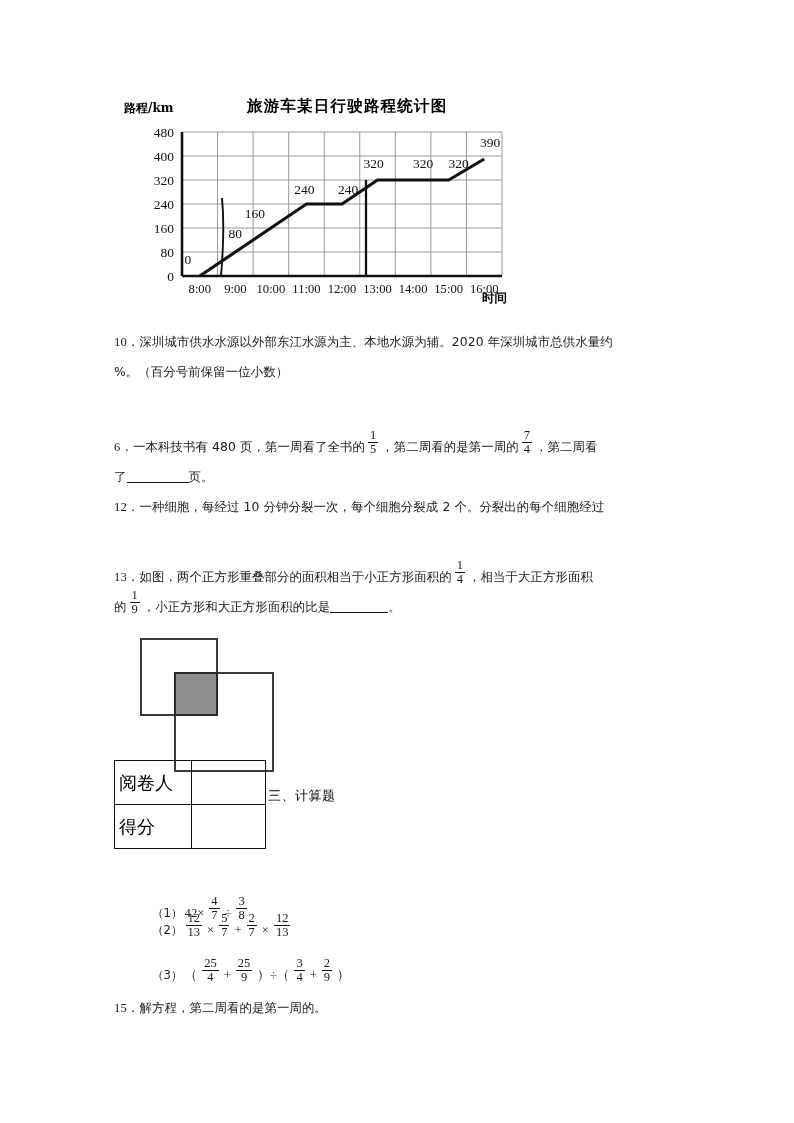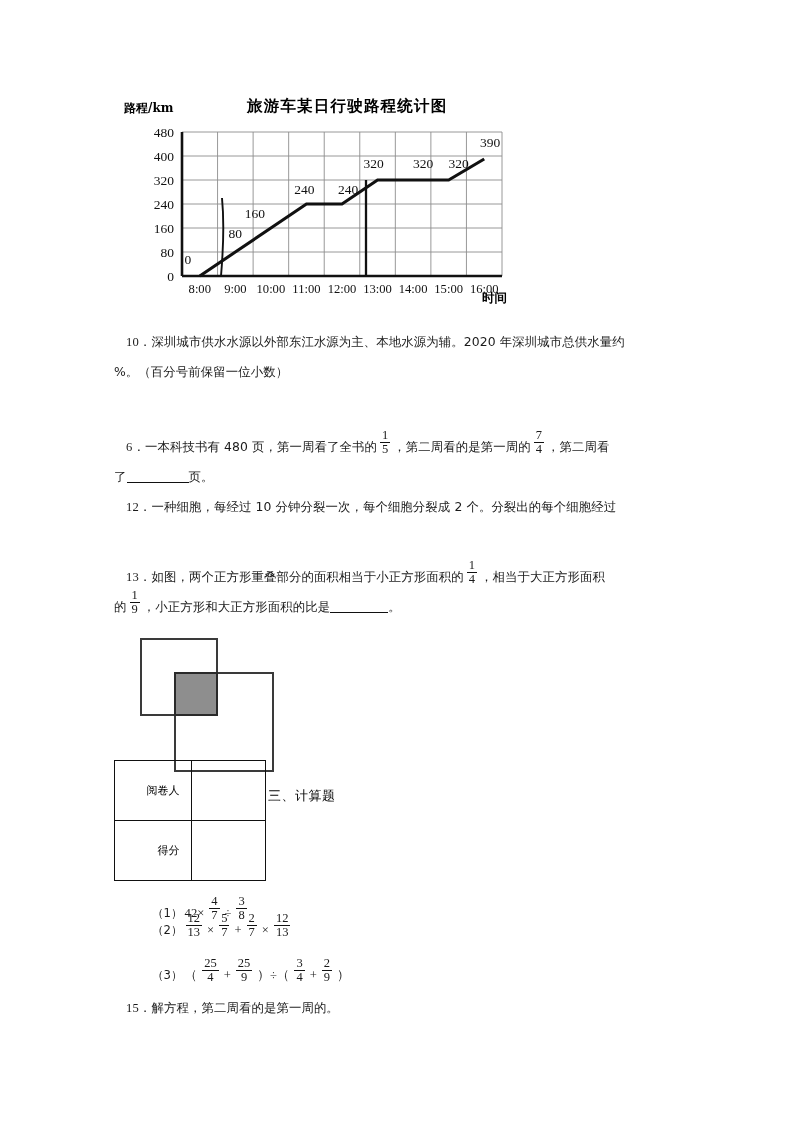--- a/index.html
+++ b/index.html
@@ -68,21 +68,20 @@
     position: absolute;
     font-family: "DejaVu Sans", "Liberation Sans", sans-serif;
     font-size: 12.4px;
     line-height: 30px;
     color: #1a1a1a;
     letter-spacing: 0.1px;
   }
   .q .num {
     font-family: "Liberation Serif", serif;
     font-size: 12.6px;
-    margin-left: 12px;
   }
   .blank {
     display: inline-block;
     border-bottom: 1px solid #111;
     height: 13px;
     vertical-align: -2px;
   }
   .blank.w70 { width: 70px; }
   .blank.w62 { width: 62px; }
   .blank.w58 { width: 58px; }
@@ -132,24 +131,24 @@
     left: 114px;
     top: 760px;
     width: 152px;
     height: 71px;
     border-collapse: collapse;
   }
   .grader-table td {
     border: 1.4px solid #111;
     height: 35px;
     width: 76px;
-    text-align: right;
+    text-align: left;
     font-family: "DejaVu Sans", "Liberation Sans", sans-serif;
-    font-size: 11px;
-    padding: 12px;
+    font-size: 18px;
+    padding: 4px;
   }
   .section-head {
     position: absolute;
     left: 268px;
     top: 787px;
     font-family: "DejaVu Sans", "Liberation Sans", sans-serif;
     font-size: 13px;
     letter-spacing: 0.5px;
   }
 

